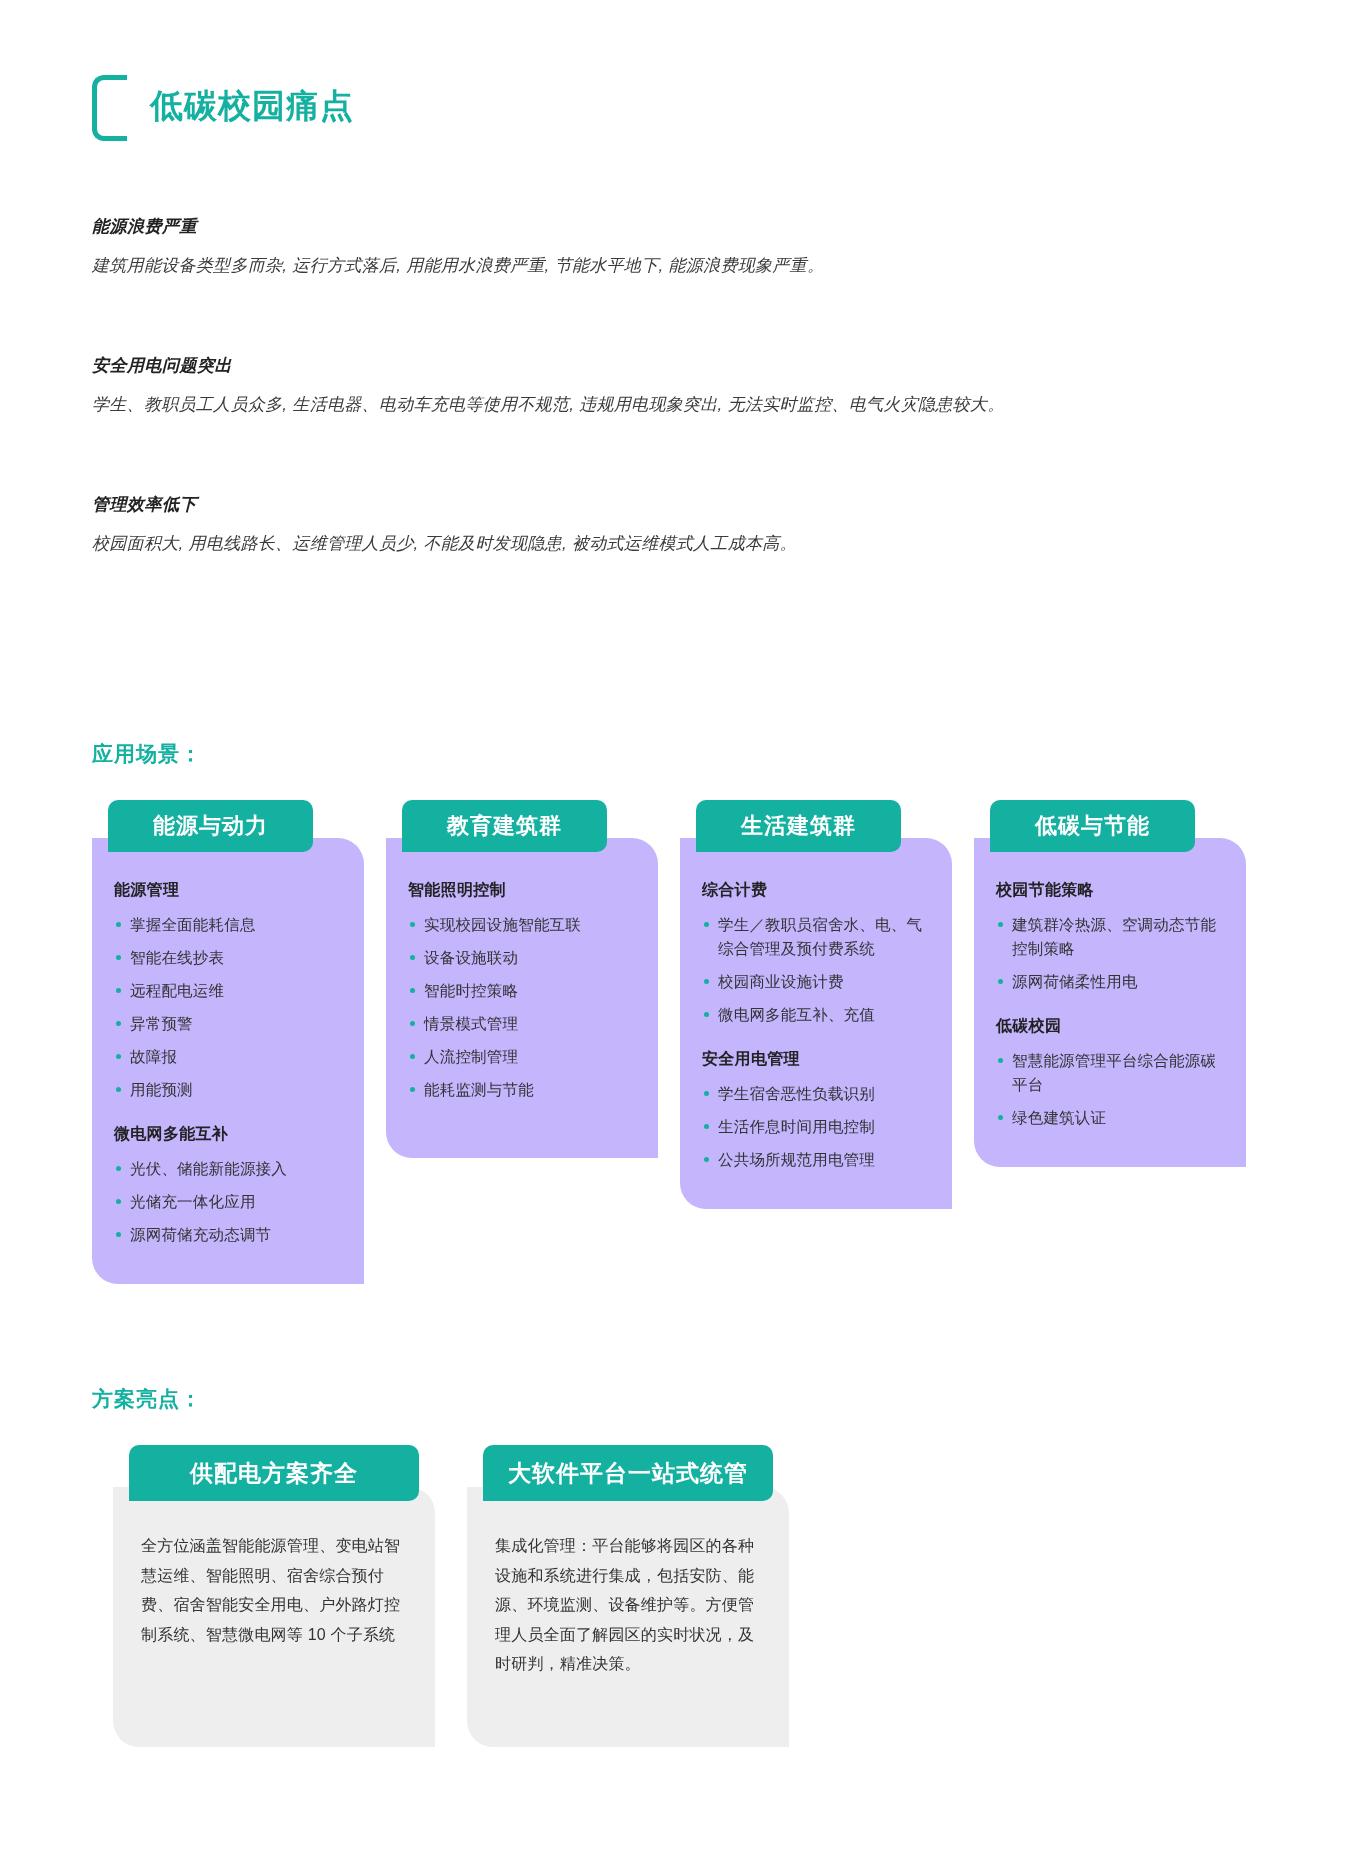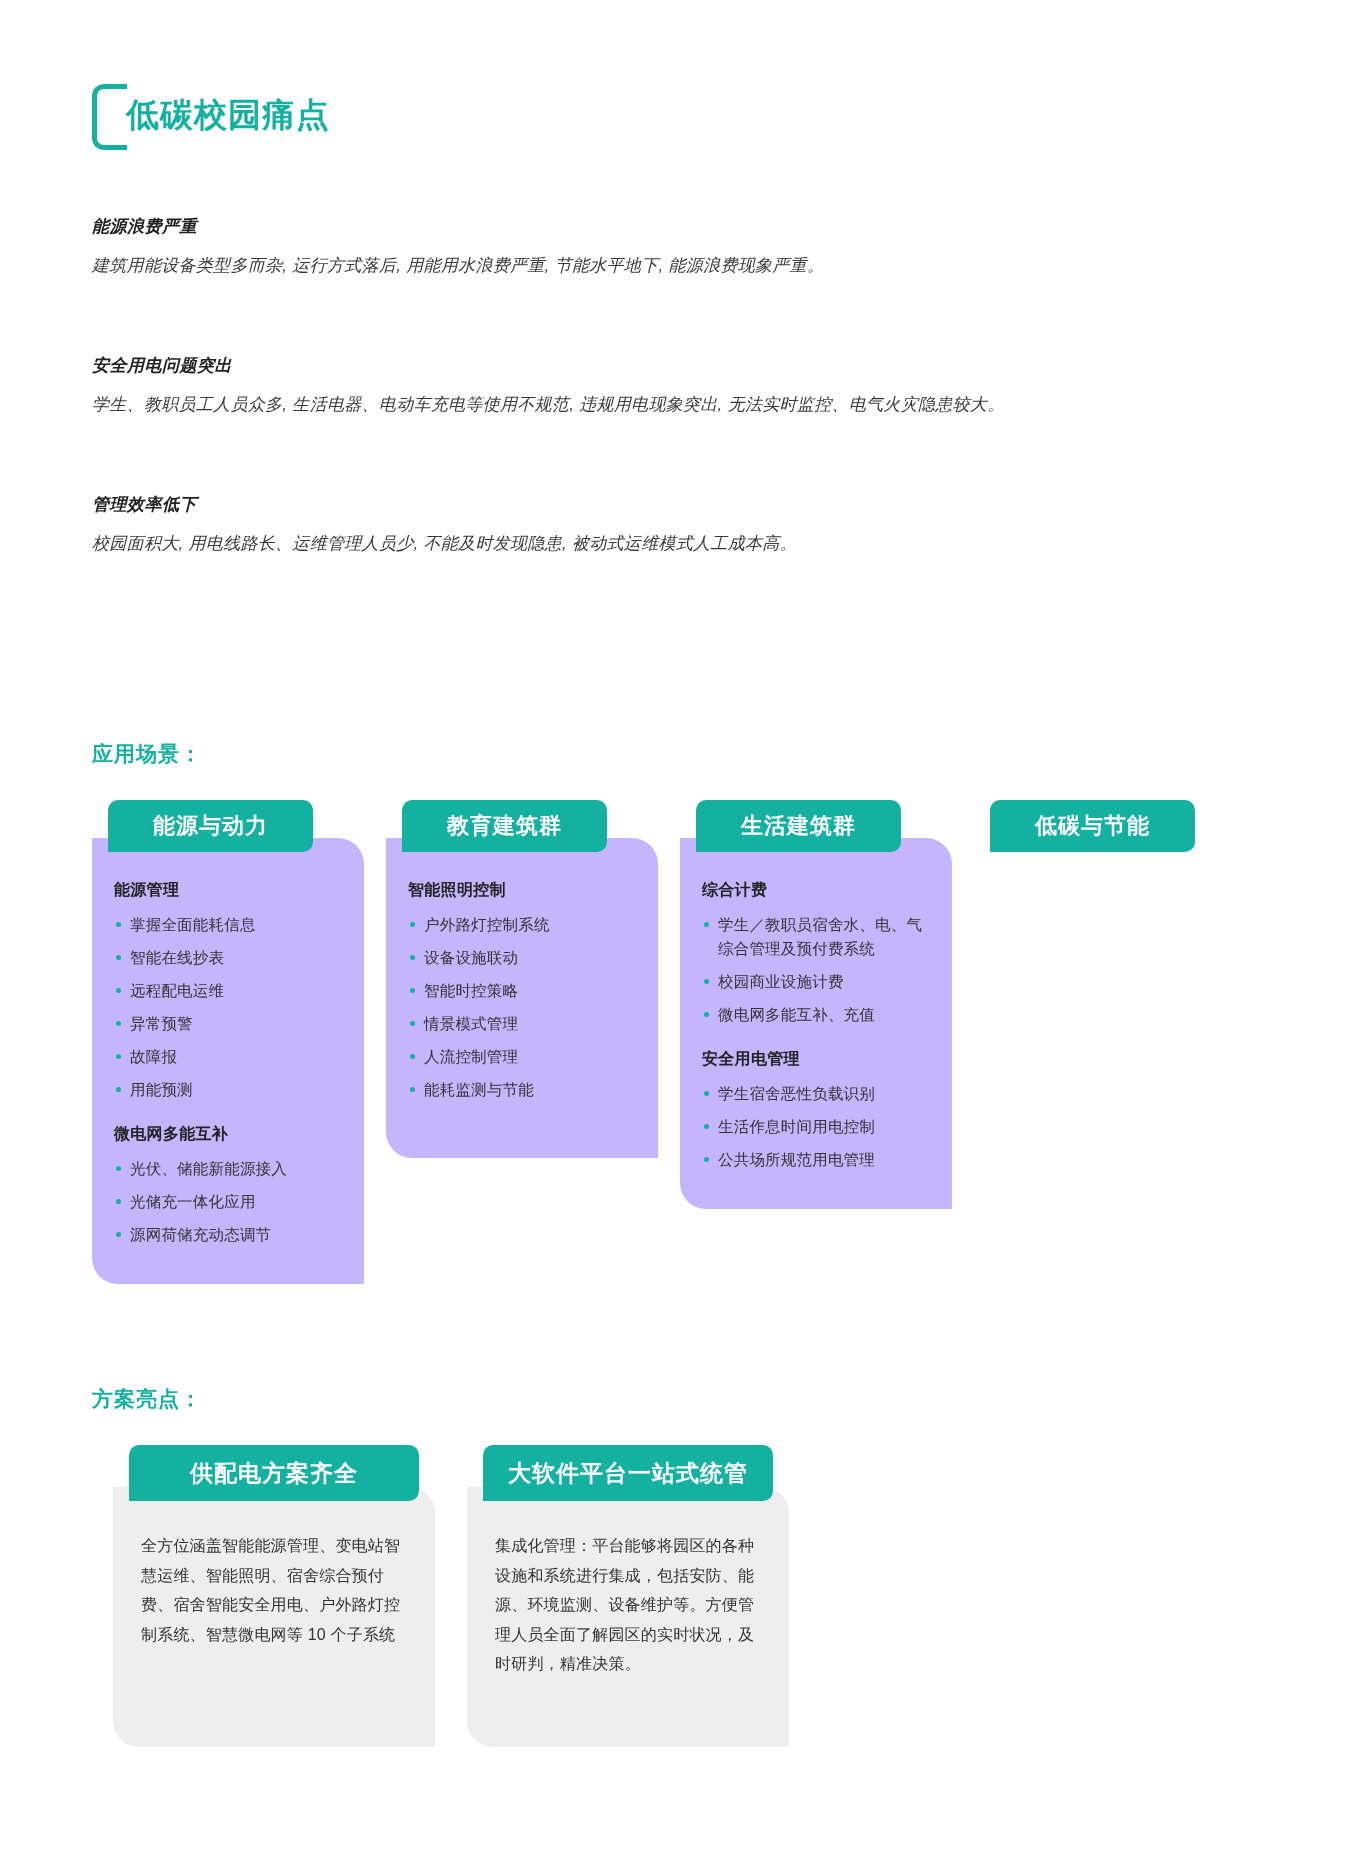--- a/index.html
+++ b/index.html
@@ -15,23 +15,24 @@
     width: 1350px;
     height: 1862px;
     padding: 0;
     overflow: hidden;
   }
 
   
   .title-wrap {
     position: absolute;
     left: 92px;
-    top: 84px;
+    top: 75px;
     display: flex;
     align-items: center;
+    gap: 24px;
   }
   .title-bracket {
     position: relative;
     width: 36px;
     height: 62px;
     margin-right: 4px;
   }
   .title-bracket::before {
     content: "";
     position: absolute;
@@ -250,21 +251,21 @@
           <li>源网荷储充动态调节</li>
         </ul>
       </div>
     </div>
 
     <div class="scene-card">
       <div class="scene-head">教育建筑群</div>
       <div class="scene-body">
         <div class="grp-title">智能照明控制</div>
         <ul class="bullets">
-          <li>户外路灯控制系统</li>
+          <li>实现校园设施智能互联</li>
           <li>设备设施联动</li>
           <li>智能时控策略</li>
           <li>情景模式管理</li>
           <li>人流控制管理</li>
           <li>能耗监测与节能</li>
         </ul>
       </div>
     </div>
 
     <div class="scene-card">
@@ -280,20 +281,32 @@
         <ul class="bullets">
           <li>学生宿舍恶性负载识别</li>
           <li>生活作息时间用电控制</li>
           <li>公共场所规范用电管理</li>
         </ul>
       </div>
     </div>
 
     <div class="scene-card">
       <div class="scene-head">低碳与节能</div>
+      <div class="scene-body">
+        <div class="grp-title">校园节能策略</div>
+        <ul class="bullets">
+          <li>建筑群冷热源、空调动态节能控制策略</li>
+          <li>源网荷储柔性用电</li>
+        </ul>
+        <div class="grp-title spaced">低碳校园</div>
+        <ul class="bullets">
+          <li>智慧能源管理平台综合能源碳平台</li>
+          <li>绿色建筑认证</li>
+        </ul>
+      </div>
     </div>
 
   </div>
 
   <div id="highlights-heading" class="section-heading">方案亮点：</div>
 
   <div class="hl-row">
     <div class="hl-card">
       <div class="hl-head">供配电方案齐全</div>
       <div class="hl-body">全方位涵盖智能能源管理、变电站智慧运维、智能照明、宿舍综合预付费、宿舍智能安全用电、户外路灯控制系统、智慧微电网等 10 个子系统</div>

